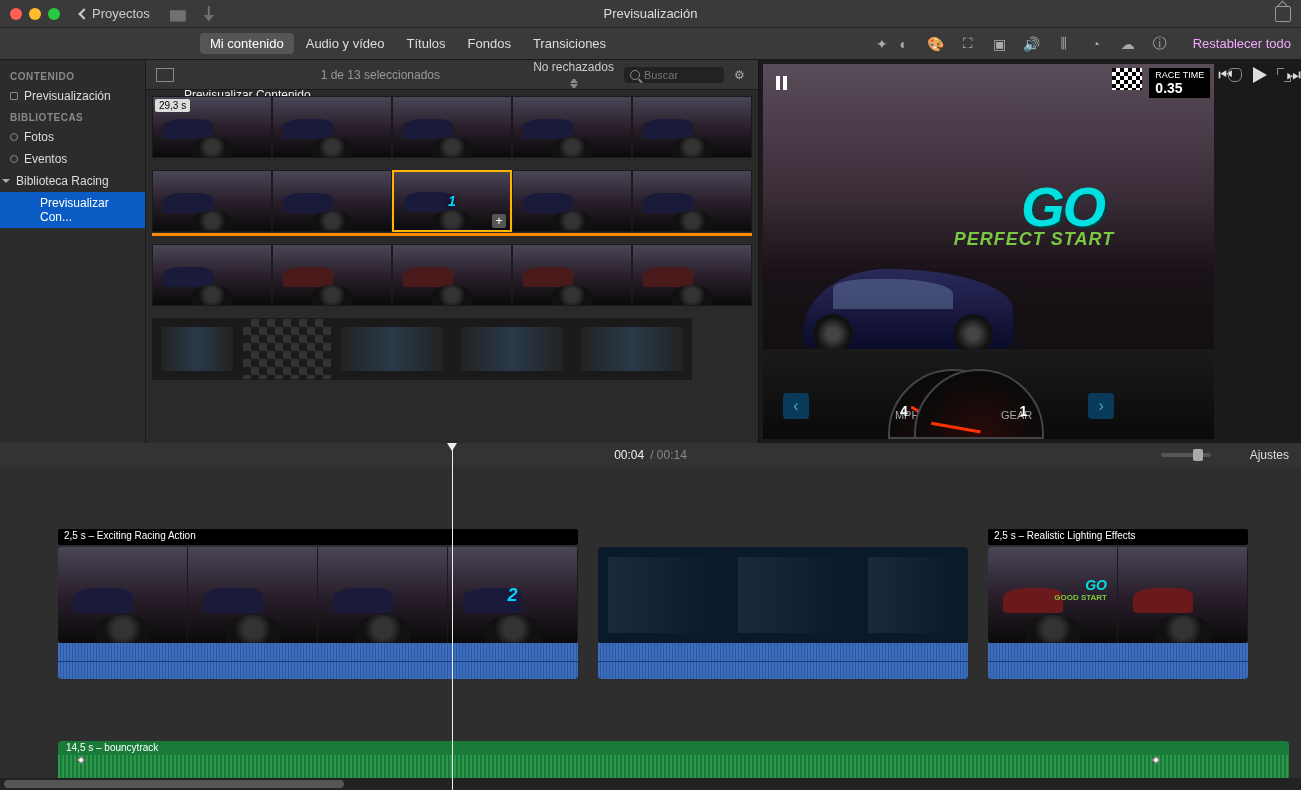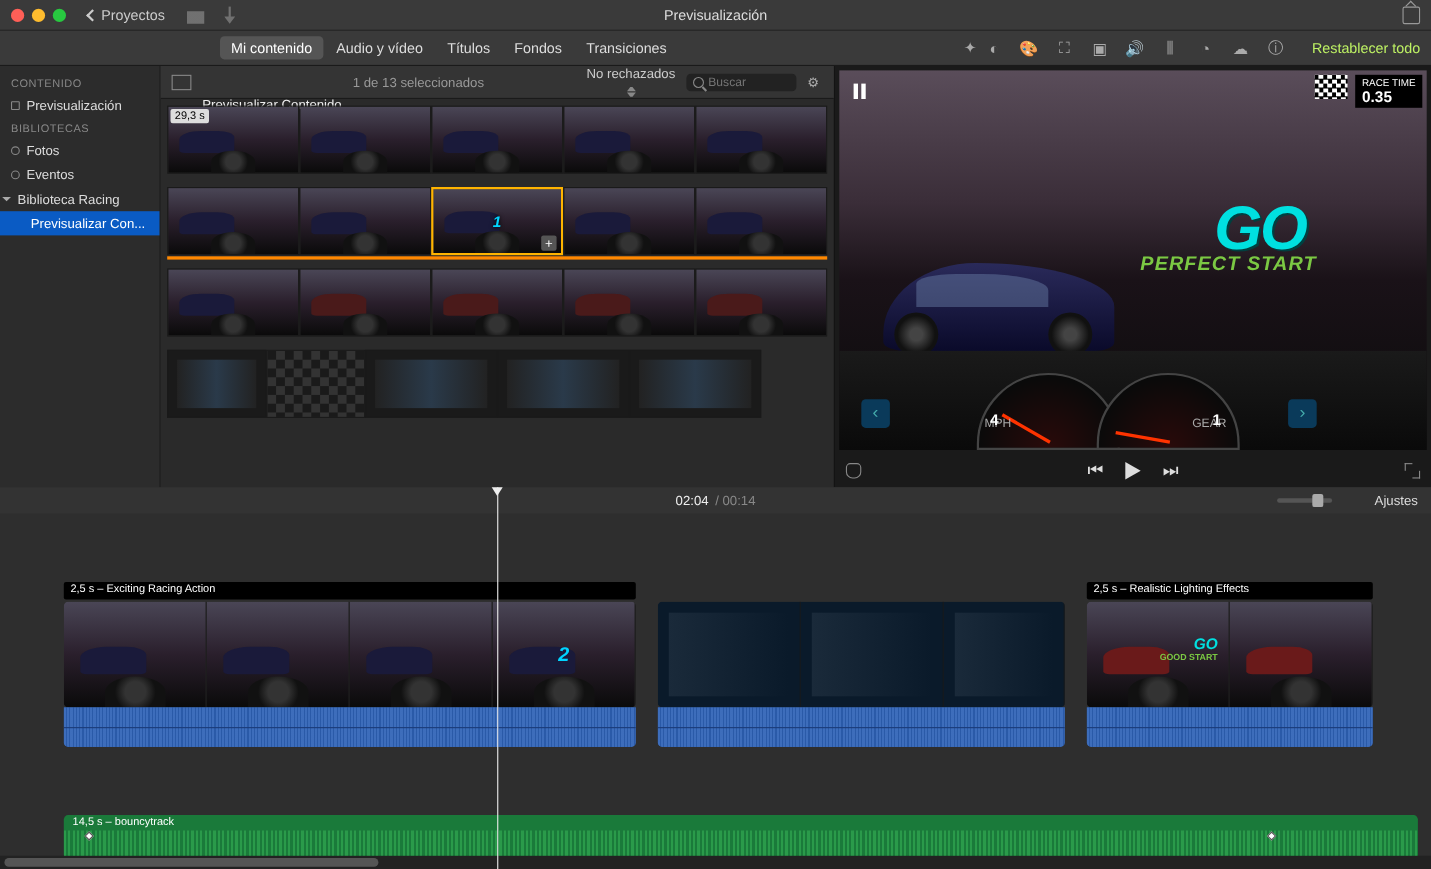--- a/index.html
+++ b/index.html
@@ -23,30 +23,30 @@
 
 .toolbar2 { height: 32px; background: #3a3a3a; display: flex; align-items: center; padding: 0 10px; border-bottom: 1px solid #1a1a1a; }
 .tabs { display: flex; gap: 2px; margin-left: 190px; font-size: 13px; }
 .tab { padding: 3px 10px; color: #ddd; border-radius: 4px; cursor: pointer; }
 .tab.active { background: #555; color: #fff; }
 .wand { margin-left: 260px; width: 18px; height: 18px; position: relative; }
 .wand::before { content:"✦"; color:#aaa; font-size:14px; }
 .right-tools { margin-left: auto; display: flex; gap: 14px; align-items: center; }
 .rt-icon { width: 18px; height: 18px; display: flex; align-items: center; justify-content: center; color: #aaa; font-size: 14px; }
 .rt-icon.active { color: #4aa3ff; }
-.reset { font-size: 13px; color: #bef264; cursor: pointer; margin-left: 10px; }
+.reset { font-size: 13px; color: #f0abfc; cursor: pointer; margin-left: 10px; }
 
 
 .main { display: flex; height: 383px; }
 .sidebar { width: 148px; background: #2c2c2c; border-right: 1px solid #1a1a1a; padding-top: 6px; font-size: 12px; }
-.sb-header { color: #888; font-size: 10px; font-weight: 400; padding: 5px 10px 3px; letter-spacing: .5px; }
+.sb-header { color: #888; font-size: 10px; font-weight: 700; padding: 5px 10px 3px; letter-spacing: .5px; }
 .sb-item { padding: 4px 10px 4px 24px; color: #ddd; display: flex; align-items: center; gap: 6px; cursor: pointer; position: relative; }
 .sb-item.selected { background: #0a5bc4; color: #fff; }
 .sb-disc { width: 8px; height: 8px; border: 1px solid #888; border-radius: 1px; position: absolute; left: 10px; }
-.sb-sub { padding-left: 28px; }
+.sb-sub { padding-left: 40px; }
 .sb-caret { position: absolute; left: 4px; width: 0; height: 0; border-left: 4px solid #aaa; border-top: 4px solid transparent; border-bottom: 4px solid transparent; transform: rotate(90deg); }
 
 
 .browser { flex: 1; background: #2a2a2a; display: flex; flex-direction: column; border-right: 1px solid #111; }
 .browser-bar { height: 30px; background: #343434; display: flex; align-items: center; gap: 10px; padding: 0 10px; font-size: 12px; border-bottom: 1px solid #1a1a1a; }
 .clip-view { width: 18px; height: 14px; border: 1px solid #888; }
 .b-title { color: #eee; margin-top: 41px; }
 .b-count { color: #999; }
 .filter { margin-left: auto; color: #ccc; display: flex; align-items: center; gap: 4px; cursor: pointer; flex-direction: column; }
 .ud { width: 8px; height: 12px; display: flex; flex-direction: column; justify-content: center; gap:1px; }
@@ -69,21 +69,21 @@
 .thumb.sel::after { content:"+"; position:absolute; right:4px; bottom:2px; color:#fff; background:#555; width:14px; height:14px; border-radius:2px; text-align:center; font-size:12px; line-height:14px; }
 .thumb .car { position:absolute; bottom:18px; left:10px; width:50px; height:20px; background:#1a1a3a; border-radius:40% 30% 10% 10%; }
 .thumb .wheel { position:absolute; bottom:0; left:50%; transform:translateX(-50%); width:40px; height:20px; background:radial-gradient(circle, #333 30%, #111 60%); border-radius:50% 50% 0 0; }
 .thumb .num { position:absolute; left:50%; top:50%; transform:translate(-50%,-50%); color:#00d4ff; font-size:14px; font-weight:bold; font-style:italic; text-shadow:0 0 4px #000; }
 .dur-chip { position:absolute; top:2px; left:2px; background:#ddd; color:#000; font-size:10px; padding:1px 4px; border-radius:2px; }
 .orange-bar { position:absolute; bottom:-4px; left:0; right:0; height:3px; background:#ff8800; }
 .thumb.ui { background:#1a1a1a; }
 .thumb.ui::before { content:""; position:absolute; inset:8px; background:linear-gradient(90deg,#222 0%,#2a3a4a 50%,#222 100%); }
 
 
-.viewer { width: 550px; background: #1a1a1a; display: flex; flex-direction: column; position: relative; }
+.viewer { width: 550px; background: #1a1a1a; display: flex; flex-direction: row; position: relative; }
 .preview { flex: 1; background: linear-gradient(180deg, #5a4d5a 0%, #3a2d38 35%, #1a1218 55%, #0a0a0a 100%); position: relative; margin: 4px; overflow: hidden; }
 .pv-car { position:absolute; bottom:90px; left:40px; width:210px; height:80px; background:linear-gradient(180deg,#2a2a5a 0%,#0a0a2a 100%); border-radius:40% 60% 8% 10% / 80% 50% 10% 10%; }
 .pv-car::before { content:""; position:absolute; top:10px; left:30px; width:120px; height:30px; background:rgba(100,120,160,.5); border-radius:30% 50% 0 0; }
 .pv-wheel1 { position:absolute; bottom:85px; left:50px; width:40px; height:40px; background:radial-gradient(circle,#444 20%,#111 60%); border-radius:50%; }
 .pv-wheel2 { position:absolute; bottom:85px; left:190px; width:40px; height:40px; background:radial-gradient(circle,#444 20%,#111 60%); border-radius:50%; }
 .pv-dash { position:absolute; bottom:0; left:0; right:0; height:90px; background:linear-gradient(180deg,#1a1a1a 0%,#0a0a0a 100%); }
 .gauge { position:absolute; bottom:0; width:130px; height:70px; background:radial-gradient(circle at 50% 100%,#2a0a0a 0%,#0a0a0a 70%); border-radius:70px 70px 0 0; border:2px solid #444; }
 .gauge.l { left:125px; }
 .gauge.r { right:170px; }
 .needle { position:absolute; bottom:5px; left:50%; width:3px; height:50px; background:#ff3300; transform-origin:bottom; }
@@ -350,21 +350,21 @@
       <span class="trans-btn">⏮</span>
       <span class="play-big"></span>
       <span class="trans-btn">⏭</span>
       <div class="expand"></div>
     </div>
   </div>
 </div>
 
 <div class="timeline-area">
   <div class="tl-header">
-    <span class="tc-cur">02:04</span>
+    <span class="tc-cur">00:04</span>
     <span class="tc-dur"><span> / </span><span>00:14</span></span>
     <div class="zoom">
       <div class="zoom-track">
           <div class="zoom-thumb"></div>
         </div>
     </div>
     <span class="ajustes">Ajustes</span>
   </div>
   <div class="playhead-line"></div>
   <div class="tl-body">

